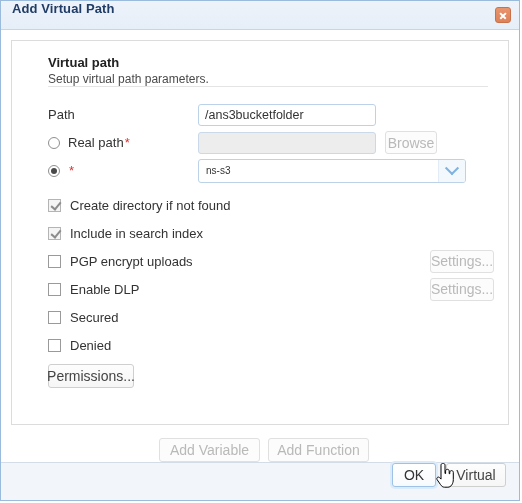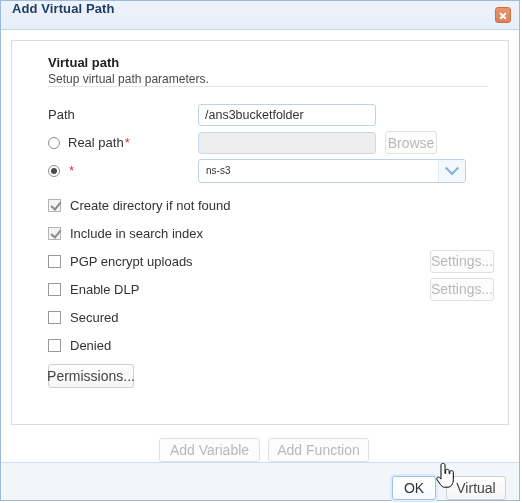--- a/index.html
+++ b/index.html
@@ -290,21 +290,21 @@
   .btn-addvar { width: 101px; height: 24px; }
   .btn-addfunc { width: 101px; height: 24px; }
 
   
   .footer {
     flex: 0 0 38px;
     height: 38px;
     background: #f2f5f9;
     border-top: 1px solid #d3dce7;
     display: flex;
-    align-items: flex-end;
+    align-items: flex-start;
     justify-content: flex-end;
     padding-right: 13px;
     box-sizing: border-box;
     position: relative;
   }
   .btn-ok {
     width: 44px;
     height: 24px;
     border: 1px solid #9dc2e6;
     box-shadow: 0 0 0 2px #dcebf9;

